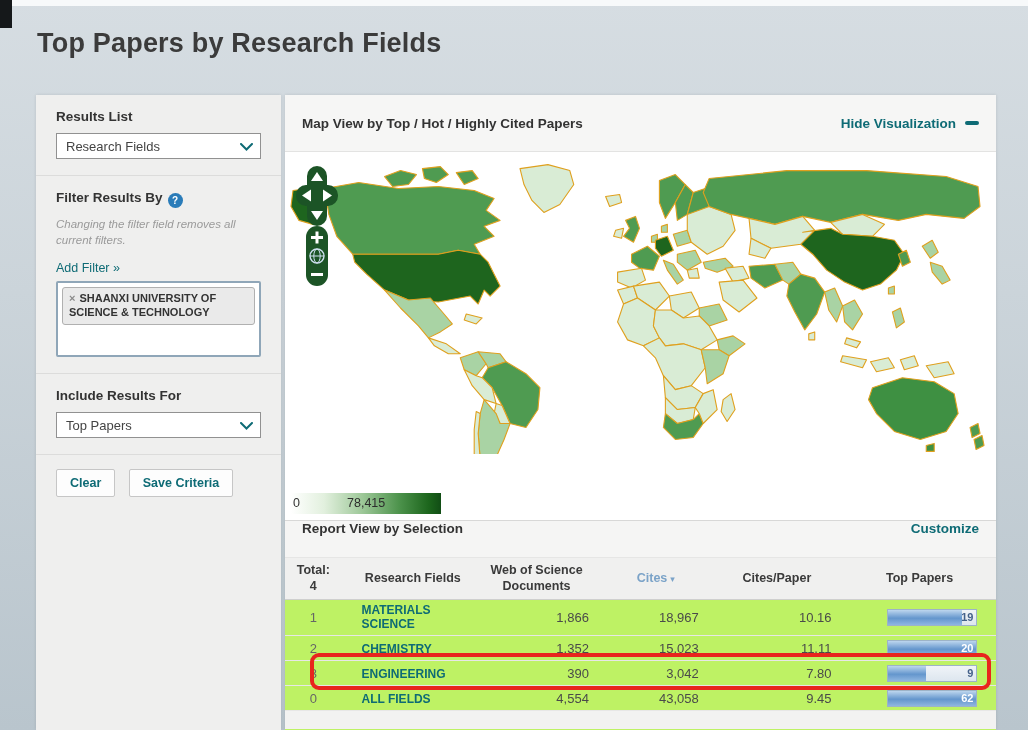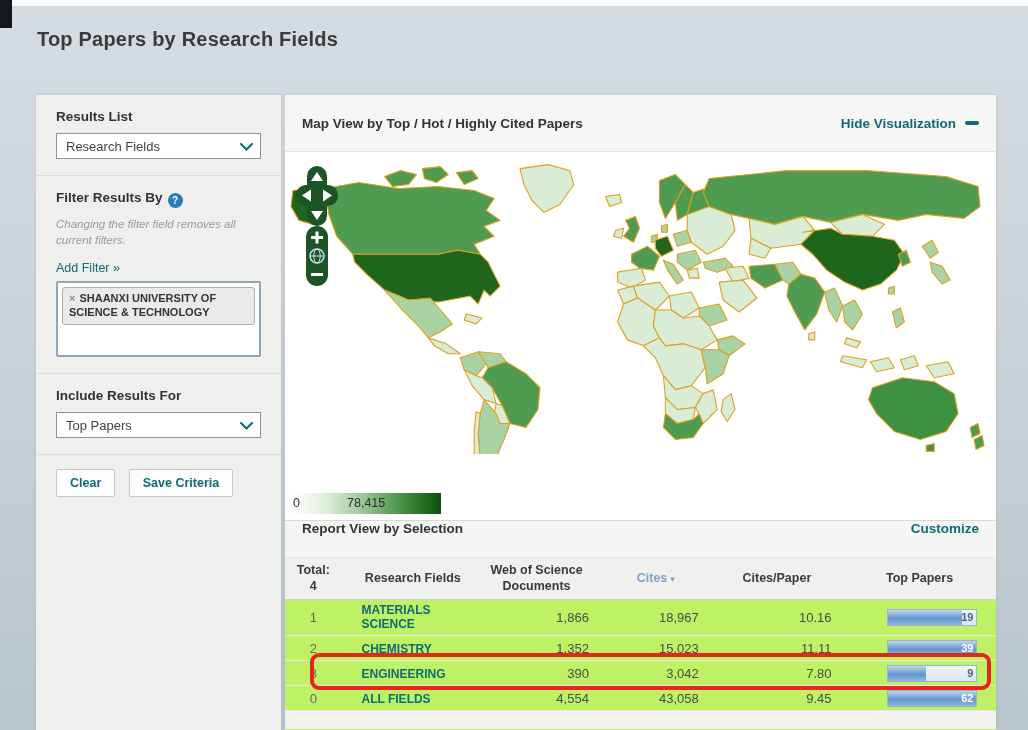--- a/index.html
+++ b/index.html
@@ -6,21 +6,21 @@
   html,body { width:1028px; height:730px; overflow:hidden; }
   body {
     font-family:"Liberation Sans","DejaVu Sans",sans-serif;
     background:linear-gradient(180deg,#d6dde2 0%,#cbd4da 40%,#b9c5cd 100%);
     position:relative;
   }
   .top-strip { position:absolute; left:0; top:0; width:1028px; height:6px; background:#f7f9fa; }
   .corner-mark { position:absolute; left:0; top:0; width:12px; height:28px; background:#15181a; }
   .page-title {
     position:absolute; left:37px; top:28px;
-    font-size:20px; font-weight:bold; color:#3b3b3b; letter-spacing:0.2px;
+    font-size:27px; font-weight:bold; color:#3b3b3b; letter-spacing:0.2px;
   }
   
   .sidebar {
     position:absolute; left:36px; top:95px; width:245px; height:635px;
     background:#efefee; box-shadow:0 0 3px rgba(0,0,0,0.12);
   }
   .side-section { padding:14px 18px 16px 20px; border-bottom:1px solid #dcdcdb; }
   .side-label { font-size:13.5px; font-weight:bold; color:#333; margin-bottom:9px; }
   .selectbox {
     position:relative; width:205px; height:26px; background:#fff;
@@ -340,21 +340,21 @@
 
     <div class="tr row one-line">
       <div class="td rank col-rank">2</div>
       <div class="col-field"><a class="field-link">CHEMISTRY</a></div>
       <div class="td num col-wos">1,352</div>
       <div class="td num col-cites">15,023</div>
       <div class="td num col-cpp">11.11</div>
       <div class="col-top">
           <div class="bar-wrap">
         <div class="bar-fill" style="width: 100%;"></div>
-        <span class="bar-num light">39</span>
+        <span class="bar-num light">20</span>
       </div>
         </div>
     </div>
 
     <div class="tr row one-line">
       <div class="td rank col-rank">3</div>
       <div class="col-field"><a class="field-link">ENGINEERING</a></div>
       <div class="td num col-wos">390</div>
       <div class="td num col-cites">3,042</div>
       <div class="td num col-cpp">7.80</div>

